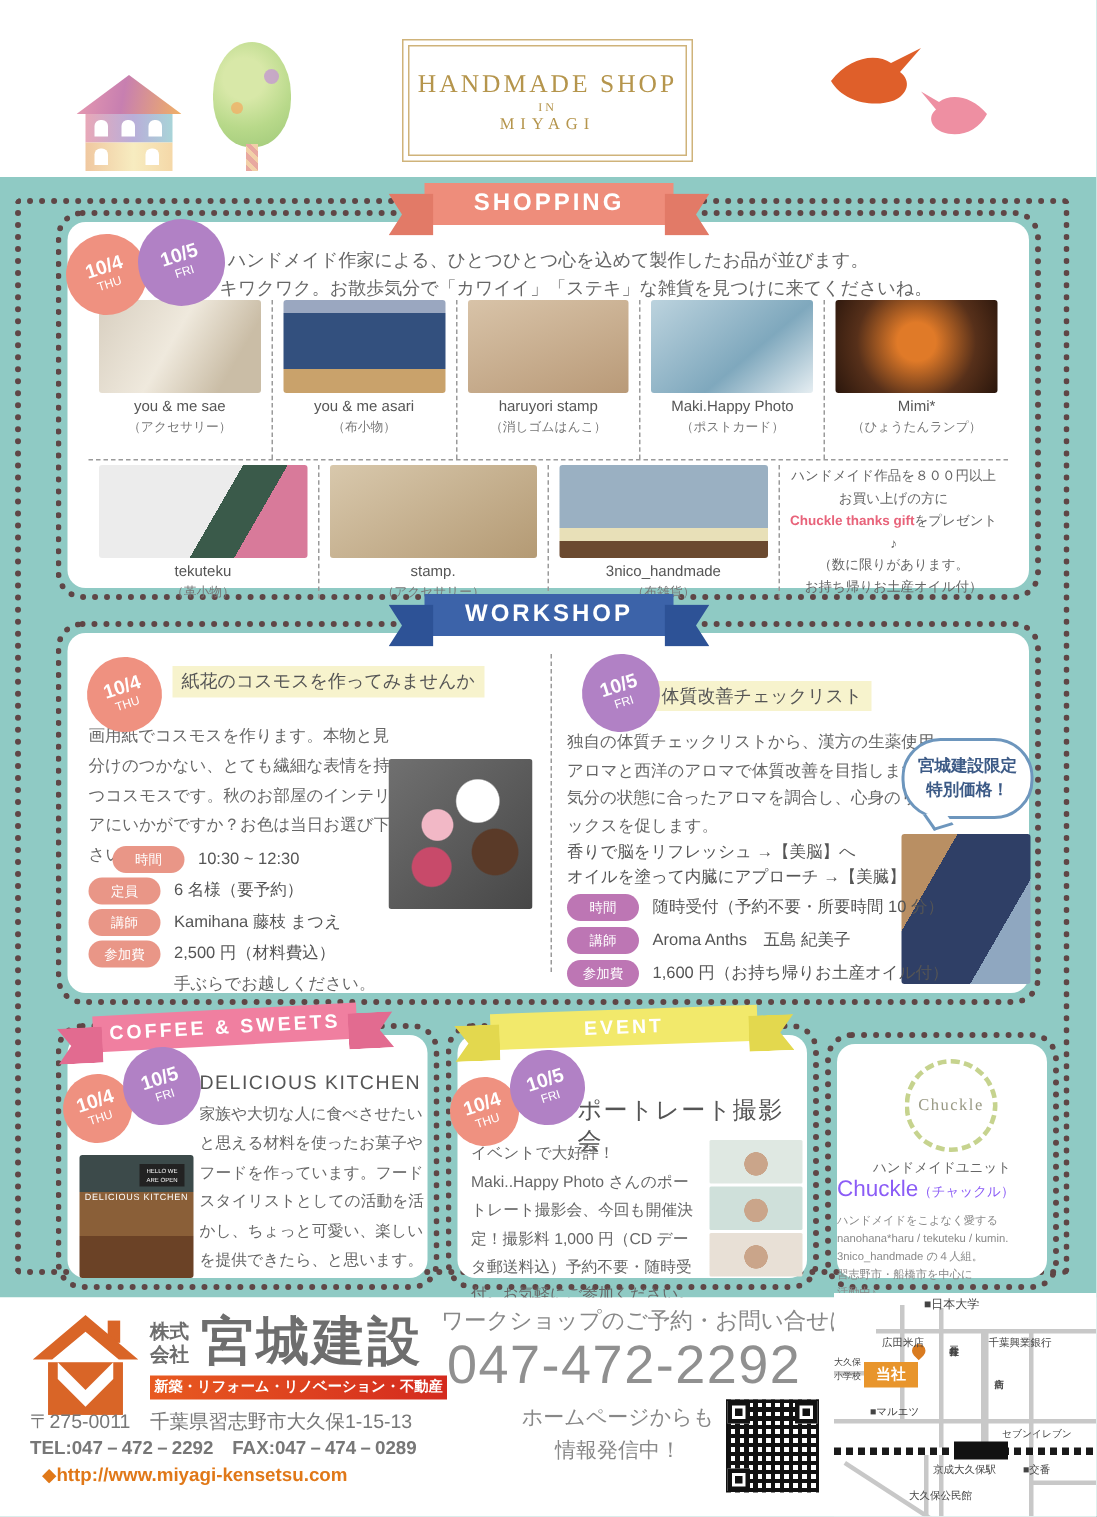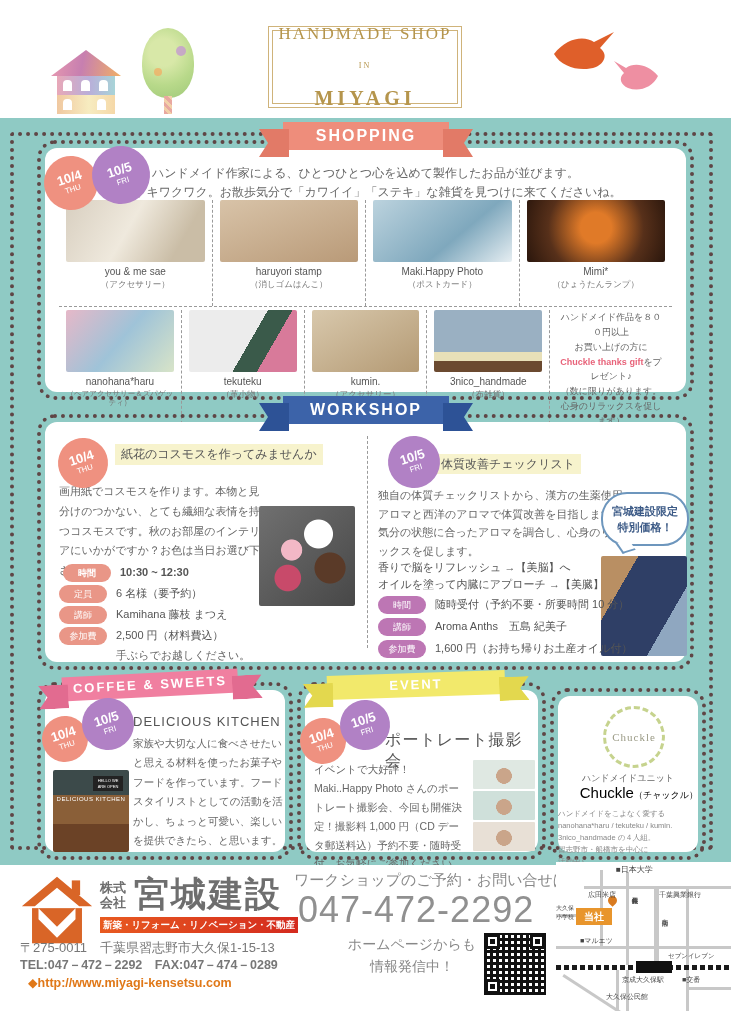--- a/index.html
+++ b/index.html
@@ -5,22 +5,22 @@
   html,body{margin:0;padding:0;}
   .page{position:relative;width:731px;height:1011px;background:#ffffff;overflow:hidden;
         font-family:"Liberation Sans","DejaVu Sans",sans-serif;color:#555;}
   
   .logo-frame{position:absolute;left:268px;top:26px;width:194px;height:82px;border:1px solid #cfb37a;
               padding:3px;box-sizing:border-box;background:#fff;}
   .logo-inner{width:100%;height:100%;border:1px solid #cfb37a;box-sizing:border-box;display:flex;
               flex-direction:column;align-items:center;justify-content:center;
               font-family:"Liberation Serif","DejaVu Serif",serif;color:#b5954c;}
   .logo-l1{font-size:17px;letter-spacing:2px;}
-  .logo-l2{font-size:8px;letter-spacing:2px;margin:17px 0;}
-  .logo-l3{font-size:20px;letter-spacing:4px;font-weight:bold;}
+  .logo-l2{font-size:8px;letter-spacing:2px;margin:1px 0;}
+  .logo-l3{font-size:11px;letter-spacing:4px;}
   .house{position:absolute;left:57px;top:50px;width:58px;height:64px;}
   .house .roof{position:absolute;left:-6px;top:0;width:70px;height:26px;
                background:linear-gradient(100deg,#e89ab0,#c77fb0 45%,#f0b066);clip-path:polygon(50% 0,100% 100%,0 100%);}
   .house .floor1{position:absolute;left:0;top:26px;width:58px;height:19px;background:linear-gradient(90deg,#e8a8b8,#b9aed9 55%,#a8d4d8);}
   .house .floor2{position:absolute;left:0;top:45px;width:58px;height:19px;background:linear-gradient(90deg,#f0c8a0,#f7ecc0 55%,#f5d8a8);}
   .house .w{position:absolute;width:9px;height:11px;background:#fff;border-radius:4px 4px 0 0;}
   .tree{position:absolute;left:142px;top:28px;width:52px;height:86px;}
   .tree .crown{position:absolute;left:0;top:0;width:52px;height:70px;border-radius:50% 50% 46% 46%;
                background:radial-gradient(circle at 40% 35%,#d8e8a8 0 25%,#b8d98a 60%,#9ec878);}
   .tree .spot1{position:absolute;left:34px;top:18px;width:10px;height:10px;border-radius:50%;background:#c49ad0;opacity:.8;}
@@ -99,21 +99,21 @@
   .deli-sign{position:absolute;background:#222;color:#fff;font-size:4px;text-align:center;line-height:1.4;padding:2px 1px;}
   .ev-title{position:absolute;font-size:16px;color:#555;letter-spacing:1px;}
   .ev-photos{position:absolute;display:flex;flex-direction:column;gap:2px;}
   .pport{width:100%;height:29px;border-radius:1px;}
   .pp1{background:radial-gradient(circle at 50% 55%,#caa58a 0 22%,#dfe8e2 23%);}
   .pp2{background:radial-gradient(circle at 50% 55%,#caa58a 0 22%,#cfe0da 23%);}
   .pp3{background:radial-gradient(circle at 50% 55%,#caa58a 0 22%,#e8e0d6 23%);}
   .wreath{position:absolute;border:3px dashed #c6d38e;border-radius:50%;display:flex;align-items:center;justify-content:center;
           color:#9a9a85;font-family:"Liberation Serif","DejaVu Serif",serif;font-size:11px;letter-spacing:1px;}
   .chk-unit{position:absolute;width:100%;text-align:center;font-size:9px;color:#666;}
-  .chk-name{position:absolute;width:100%;text-align:right;color:#000000;}
+  .chk-name{position:absolute;width:100%;text-align:left;color:#8b5cf6;}
   .chk-name .nm{font-size:15px;} .chk-name .kn{font-size:9px;}
   .chk-desc{position:absolute;width:100%;text-align:left;font-size:7.5px;color:#888;line-height:1.6;}
   
   .footer{position:absolute;left:0;top:865px;width:731px;height:146px;background:#fff;}
   .co-small{position:absolute;left:100px;top:16px;font-size:13px;color:#6e6e6e;line-height:1.15;font-weight:bold;}
   .co-name{position:absolute;left:134px;top:6px;font-size:35px;color:#6e6e6e;font-weight:bold;letter-spacing:2px;}
   .co-banner{position:absolute;left:100px;top:52px;width:198px;height:16px;background:linear-gradient(90deg,#e85a20,#d42a1e);
              color:#fff;font-size:9.5px;font-weight:bold;text-align:center;line-height:16px;}
   .co-addr{position:absolute;left:20px;top:74px;font-size:13px;color:#777;font-weight:normal;}
   .co-tel{position:absolute;left:20px;top:92px;font-size:12.5px;color:#777;font-weight:bold;}
@@ -182,62 +182,62 @@
         <div>ハンドメイド作家による、ひとつひとつ心を込めて製作したお品が並びます。</div>
         <div>ドキドキワクワク。お散歩気分で「カワイイ」「ステキ」な雑貨を見つけに来てくださいね。</div>
       </div>
       <div class="vrow vrow1">
         <div class="vcol">
           <div class="vphoto ph1"></div>
           <div class="vname">you &amp; me sae</div>
           <div class="vcat">（アクセサリー）</div>
         </div>
         <div class="vcol">
+          <div class="vphoto ph2"></div>
+          <div class="vname">you &amp; me asari</div>
+          <div class="vcat">（布小物）</div>
+        </div>
+        <div class="vcol">
           <div class="vphoto ph3"></div>
           <div class="vname">haruyori stamp</div>
           <div class="vcat">（消しゴムはんこ）</div>
         </div>
         <div class="vcol">
           <div class="vphoto ph4"></div>
           <div class="vname">Maki.Happy Photo</div>
           <div class="vcat">（ポストカード）</div>
         </div>
         <div class="vcol">
           <div class="vphoto ph5"></div>
           <div class="vname">Mimi*</div>
           <div class="vcat">（ひょうたんランプ）</div>
         </div>
       </div>
       <div class="vrow vrow2">
         <div class="vcol">
-          <div class="vphoto ph6"></div>
-          <div class="vname">nanohana*haru</div>
-          <div class="vcat small">（ヘアアクセサリー＆ズパゲッティ）</div>
-        </div>
-        <div class="vcol">
           <div class="vphoto ph7"></div>
           <div class="vname">tekuteku</div>
           <div class="vcat">（革小物）</div>
         </div>
         <div class="vcol">
           <div class="vphoto ph8"></div>
-          <div class="vname">kumin.</div>
+          <div class="vname">stamp.</div>
           <div class="vcat">（アクセサリー）</div>
         </div>
         <div class="vcol">
           <div class="vphoto ph9"></div>
           <div class="vname">3nico_handmade</div>
           <div class="vcat">（布雑貨）</div>
         </div>
         <div class="vcol gift">
           <div>ハンドメイド作品を８００円以上</div>
           <div>お買い上げの方に</div>
           <div><span class="hl">Chuckle thanks gift</span><span>をプレゼント♪</span></div>
           <div>（数に限りがあります。</div>
-          <div>心身のリラックスを促します）</div>
+          <div>お持ち帰りお土産オイル付）</div>
         </div>
       </div>
     </div>
   </div>
   <div class="ribbon rb-shopping">SHOPPING</div>
   <div class="badge bg-thu" style="left:44px;top:156px;width:54px;height:54px;">
     <span class="d">10/4</span>
     <span class="w">THU</span>
   </div>
   <div class="badge bg-fri" style="left:92px;top:146px;width:58px;height:58px;">
@@ -247,21 +247,21 @@
 
   <div class="dotwrap" style="left:37px;top:414px;width:657px;height:256px;">
     <div class="card">
       <div class="ws-divider"></div>
 
       <div class="ws-title" style="left:70px;top:22px;">
         <span>紙花のコスモスを作ってみませんか</span>
       </div>
       <div class="ws-body" style="left:14px;top:60px;width:206px;">画用紙でコスモスを作ります。本物と見分けのつかない、とても繊細な表情を持つコスモスです。秋のお部屋のインテリアにいかがですか？お色は当日お選び下さい。</div>
       <div class="ph-cosmos" style="left:214px;top:84px;width:96px;height:100px;"></div>
-      <div class="detail-row" style="left:18px;top:142px;font-weight:bold;">
+      <div class="detail-row" style="left:30px;top:142px;">
         <span class="pill pk">時間</span><span>10:30 ~ 12:30</span>
       </div>
       <div class="detail-row" style="left:14px;top:163px;">
         <span class="pill pk">定員</span><span>6 名様（要予約）</span>
       </div>
       <div class="detail-row" style="left:14px;top:184px;">
         <span class="pill pk">講師</span><span>Kamihana 藤枝 まつえ</span>
       </div>
       <div class="detail-row" style="left:14px;top:205px;">
         <span class="pill pk">参加費</span><span>2,500 円（材料費込）</span>

